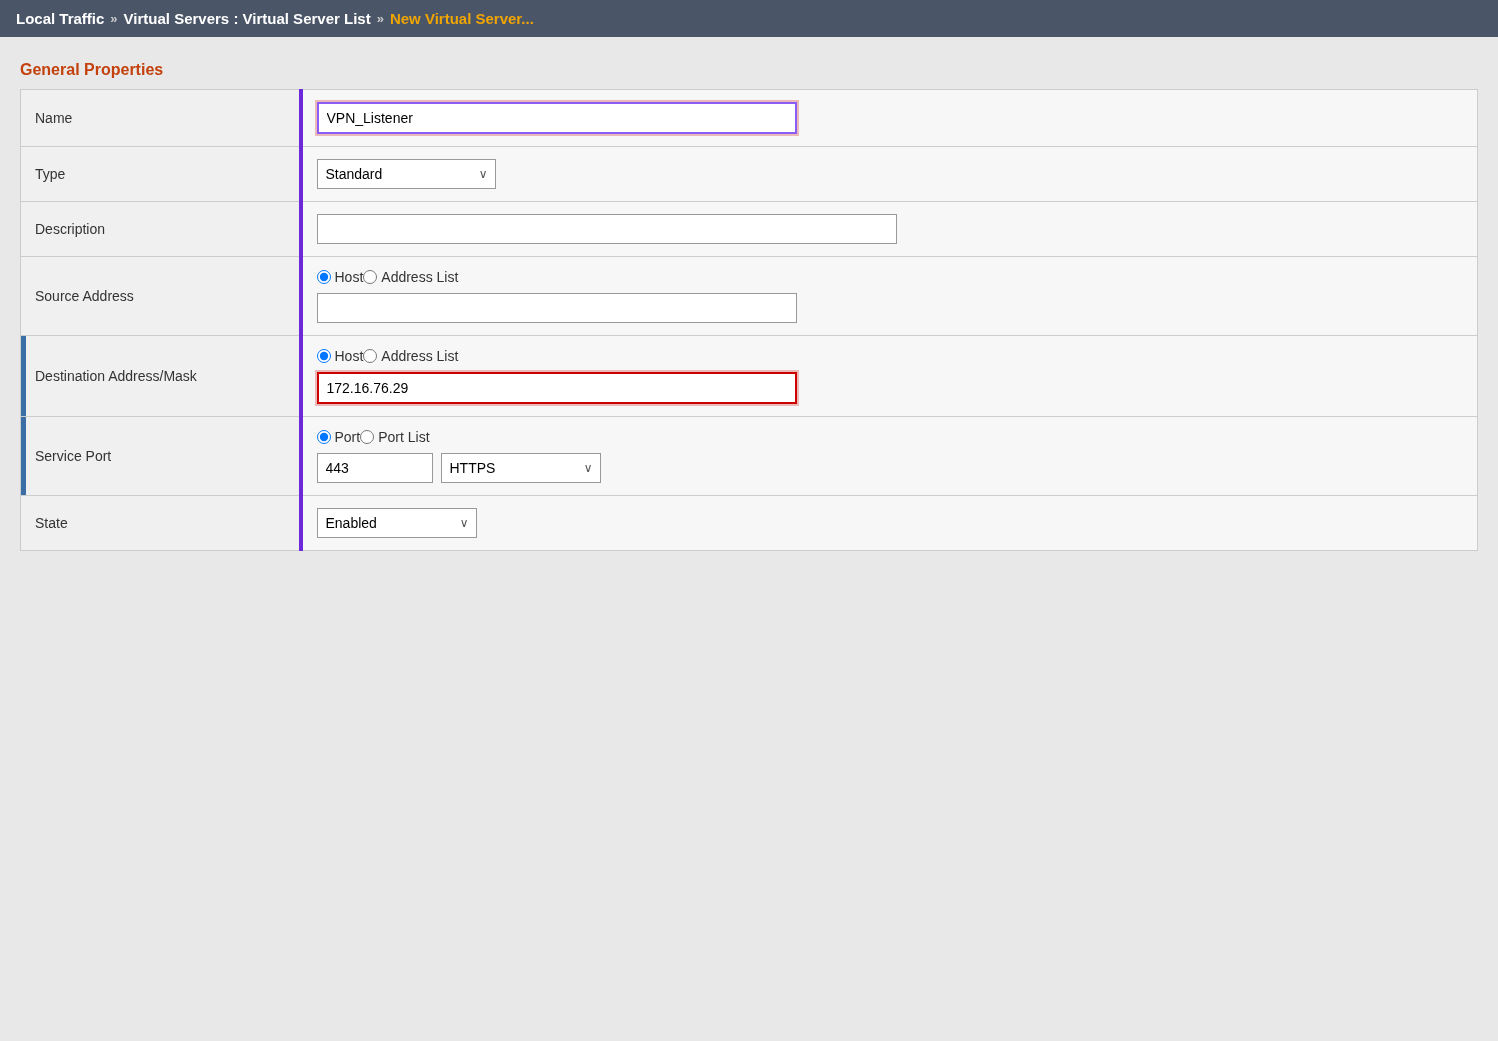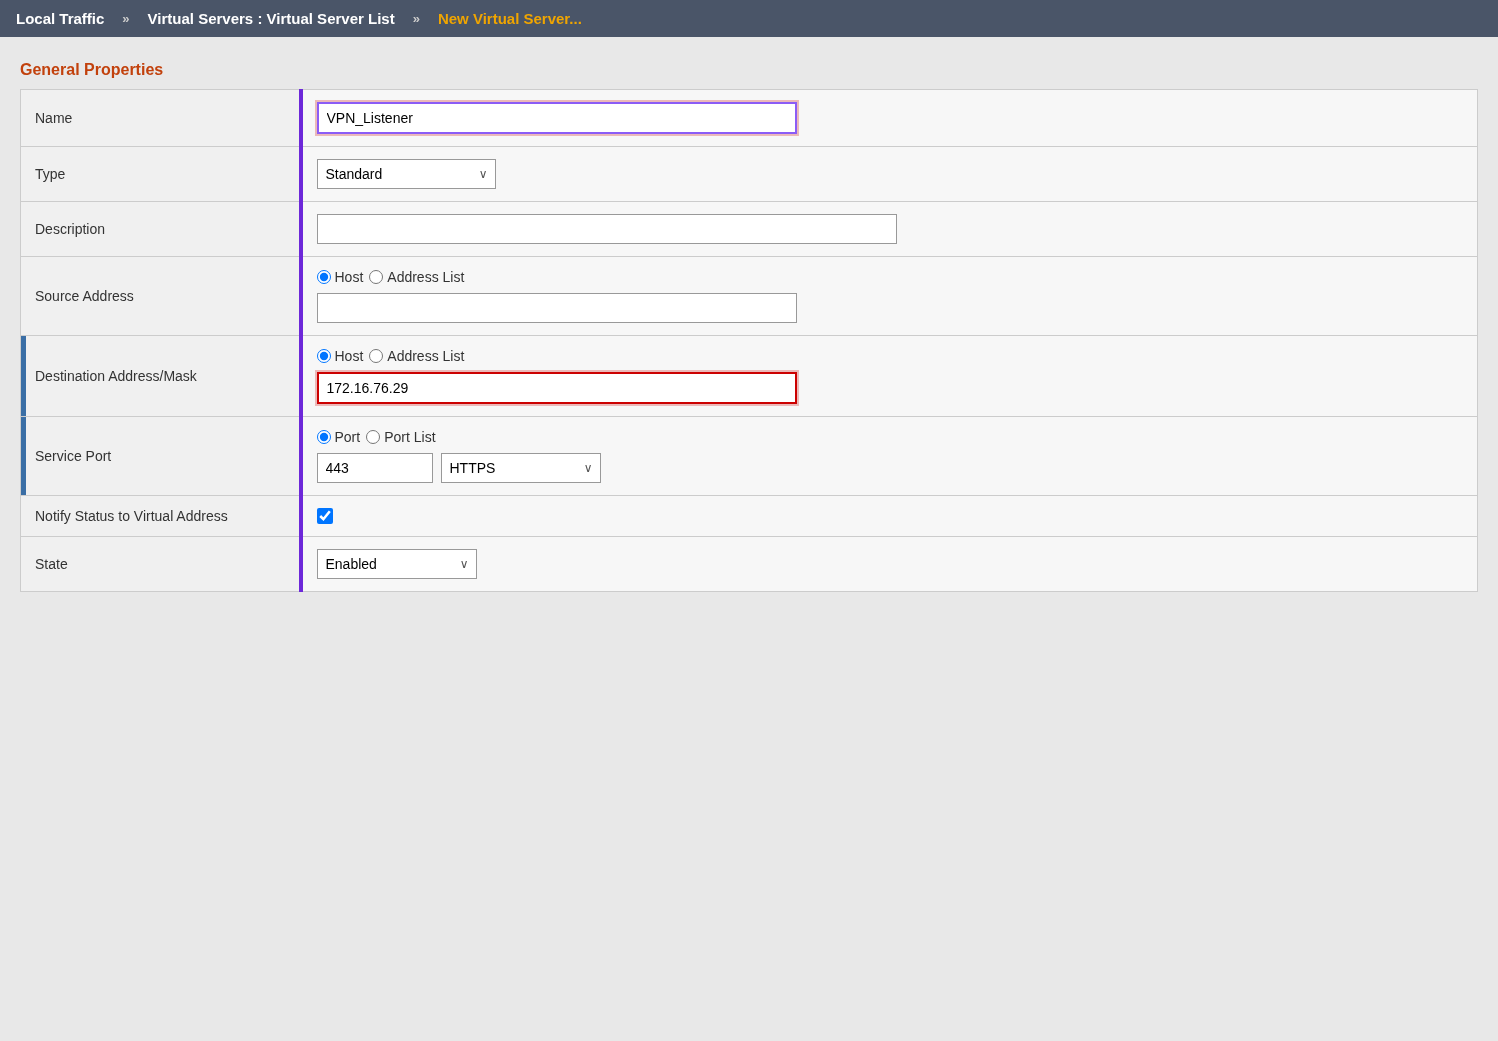--- a/index.html
+++ b/index.html
@@ -11,21 +11,21 @@
     }
 
     .breadcrumb-bar {
       background: #4a5568;
       padding: 10px 16px;
       color: #fff;
       font-size: 15px;
       font-weight: bold;
       display: flex;
       align-items: center;
-      gap: 18px;
+      gap: 6px;
     }
     .breadcrumb-bar .separator {
       color: #ccc;
       font-size: 13px;
     }
     .breadcrumb-bar .highlight {
       color: #f0a500;
     }
 
     .page-content {
@@ -121,21 +121,21 @@
       position: absolute;
       right: 8px;
       font-size: 12px;
       pointer-events: none;
       color: #555;
     }
 
     .radio-group {
       display: flex;
       align-items: center;
-      gap: 6px;
+      gap: 0;
       margin-bottom: 8px;
     }
 
     .radio-group label {
       display: flex;
       align-items: center;
       gap: 4px;
       cursor: pointer;
       font-size: 14px;
     }
@@ -290,30 +290,20 @@
               <option>HTTP</option>
               <option>FTP</option>
               <option>SSH</option>
               <option>Other</option>
             </select>
           </div>
         </div>
       </td>
     </tr>
 
-    <tr>
-      <td class="label-cell">
-        <span>Notify Status to Virtual Address</span>
-      </td>
-      <td class="value-cell">
-        <div class="checkbox-cell">
-          <input type="checkbox" checked="" style="">
-        </div>
-      </td>
-    </tr>
 
     <tr>
       <td class="label-cell">
         <span>State</span>
       </td>
       <td class="value-cell">
         <div class="select-wrapper">
           <select>
             <option>Enabled</option>
             <option>Disabled</option>

